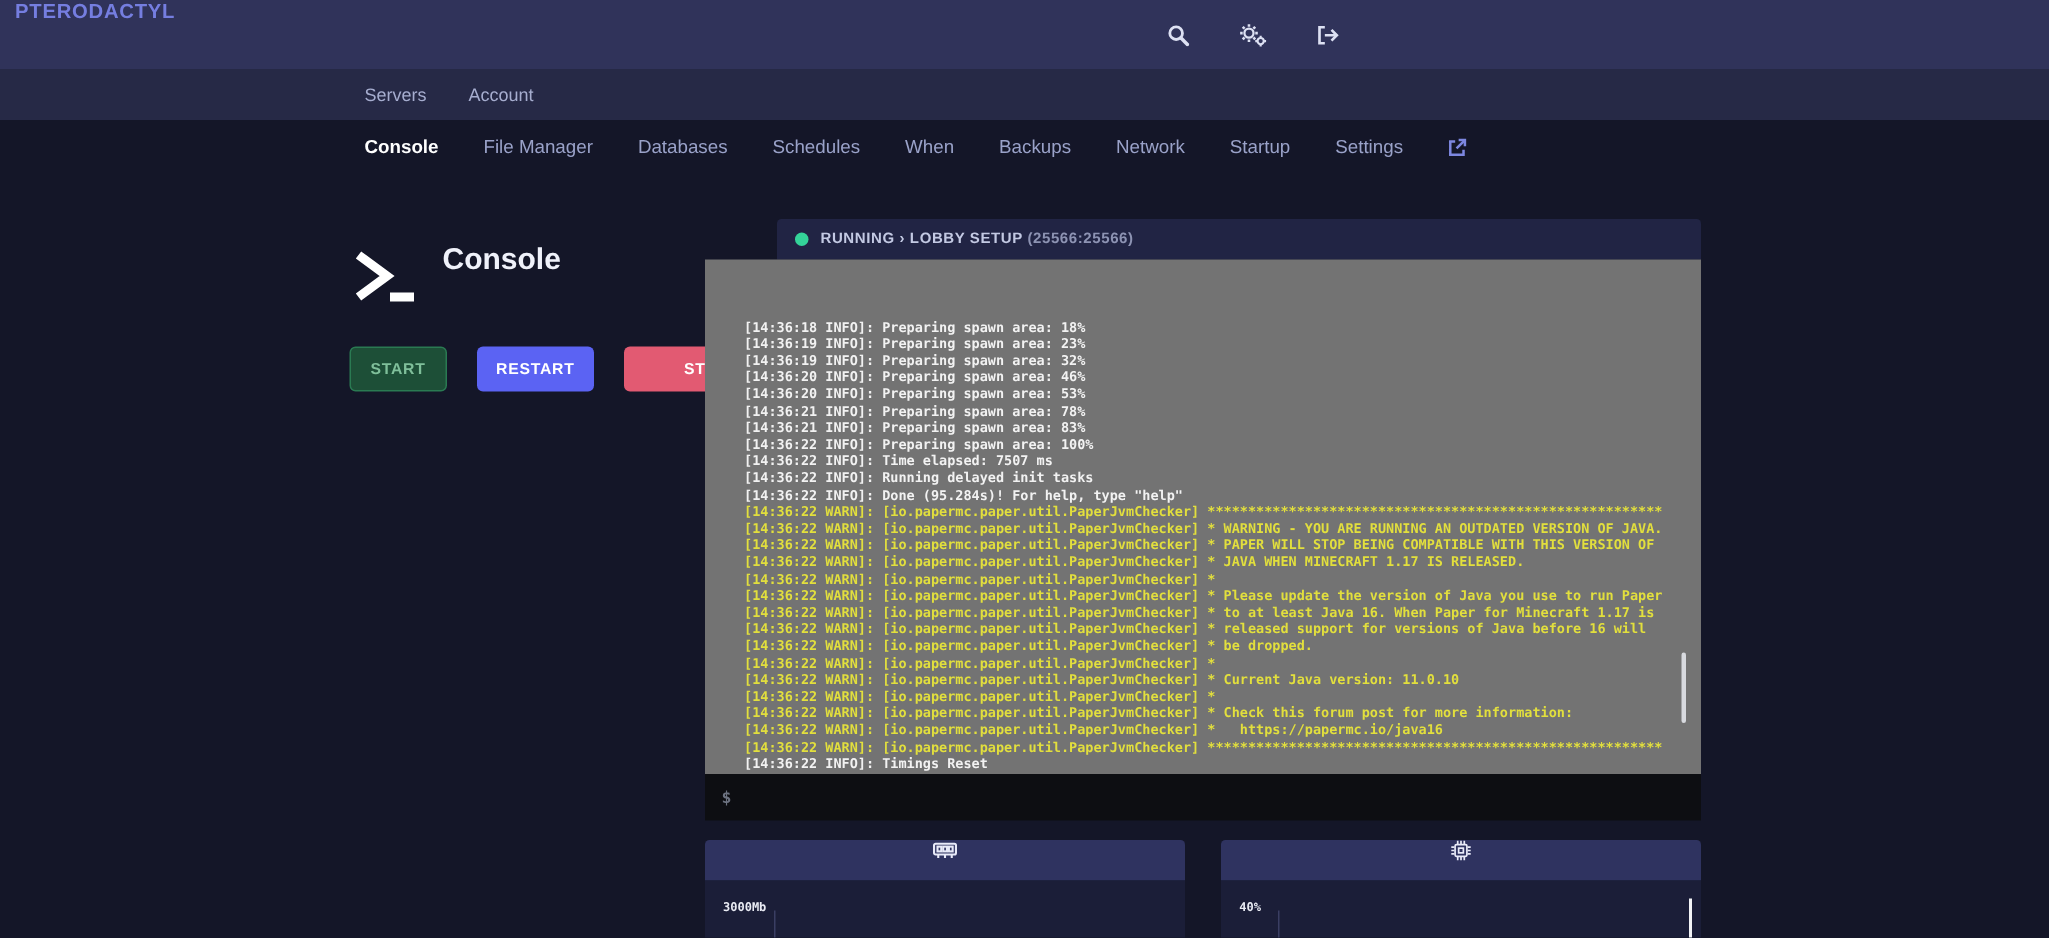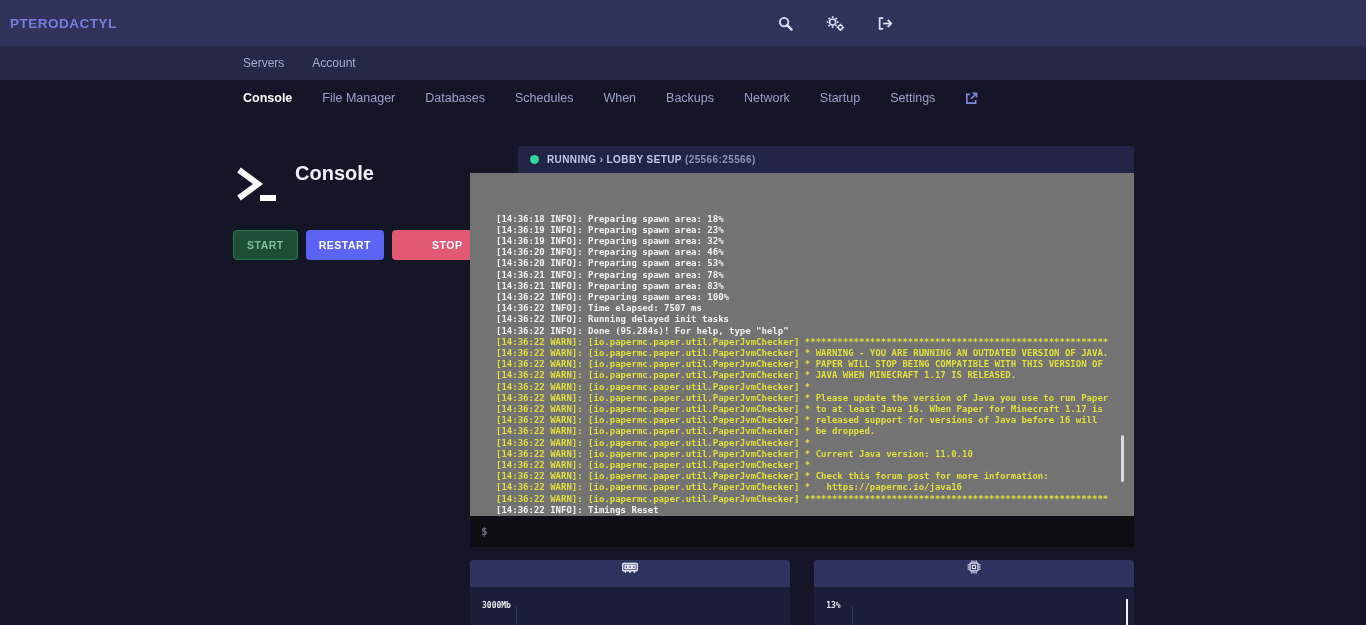--- a/index.html
+++ b/index.html
@@ -2,21 +2,21 @@
 <html><head>
 <meta charset="utf-8">
 <style>
   * { margin:0; padding:0; box-sizing:border-box; }
   html,body { width:1366px; height:625px; overflow:hidden; }
   body { background:#141628; font-family:"Liberation Sans", sans-serif; }
   .container { width:900px; margin:0 auto; }
 
   
   .topbar { height:46px; background:#30335a; }
-  .topbar .container { height:100%; display:flex; align-items:center; justify-content:space-between;margin-left:10px; }
+  .topbar .container { height:100%; display:flex; justify-content:space-between;margin-left:10px; }
   .brand { color:#757ee0; font-weight:bold; font-size:13.5px; letter-spacing:.5px; text-decoration:none; }
   .topbar-icons { display:flex; }
   .icon-btn { width:50px; height:46px; display:flex; align-items:center; justify-content:center; color:#dde1f3; cursor:pointer; }
 
   
   .subbar { height:34px; background:#262946; }
   .subbar .container { height:100%; display:flex; align-items:center; gap:28px; padding-left:10px; }
   .subbar a { color:#a6adcf; font-size:12px; text-decoration:none; }
 
   
@@ -28,21 +28,21 @@
 
   
   .main { padding-top:30px; }
   .main .container { display:grid; grid-template-columns:225px 1fr; gap:12px; }
 
   
   .intro { display:flex; padding-top:16px; }
   .terminal-icon { flex:0 0 46px; margin-right:16px; padding-top:2px; }
   .intro-title { font-size:20px; font-weight:600; color:#eff1fa; }
   .intro-desc { font-size:12.5px; color:#9aa3c9; margin-top:7px; line-height:1.45; }
-  .power-buttons { display:flex; gap:8px; margin-top:22px; }
+  .power-buttons { display:flex; gap:20px; margin-top:22px; }
   .btn { height:30px; padding:0 13px; border-radius:4px; font-size:10.5px; font-weight:bold;
          letter-spacing:.5px; border:none; cursor:pointer; font-family:"Liberation Sans",sans-serif; }
   .btn-start { background:#1d4f37; color:#7fbf9a; border:1px solid #2a7a52; }
   .btn-restart { background:#5b63f3; color:#ffffff; }
   .btn-stop { background:#e25a72; color:#ffffff;padding-left:40px; }
 
   
   .status-bar { height:27px; background:#212444; display:flex; align-items:center; gap:8px;
                 padding:0 12px; border-radius:3px 3px 0 0;margin-left:48px; }
   .status-dot { width:9px; height:9px; border-radius:50%; background:#34d399; }
@@ -227,21 +227,21 @@
                   <line x1="0.6" y1="8" x2="3" y2="8"></line>
                   <line x1="0.6" y1="10.5" x2="3" y2="10.5"></line>
                 <line x1="13" y1="5.5" x2="15.4" y2="5.5"></line>
                   <line x1="13" y1="8" x2="15.4" y2="8"></line>
                   <line x1="13" y1="10.5" x2="15.4" y2="10.5"></line>
               </svg>
             </span>
             <span class="stat-title">CPU USAGE</span>
           </div>
           <div class="stat-body">
-            <span class="axis-label">13%</span>
+            <span class="axis-label">40%</span>
             <span class="axis-line"></span>
             <span class="chart-cursor"></span>
           </div>
         </div>
       </div>
 
     </section>
   </div>
 </main>
 

